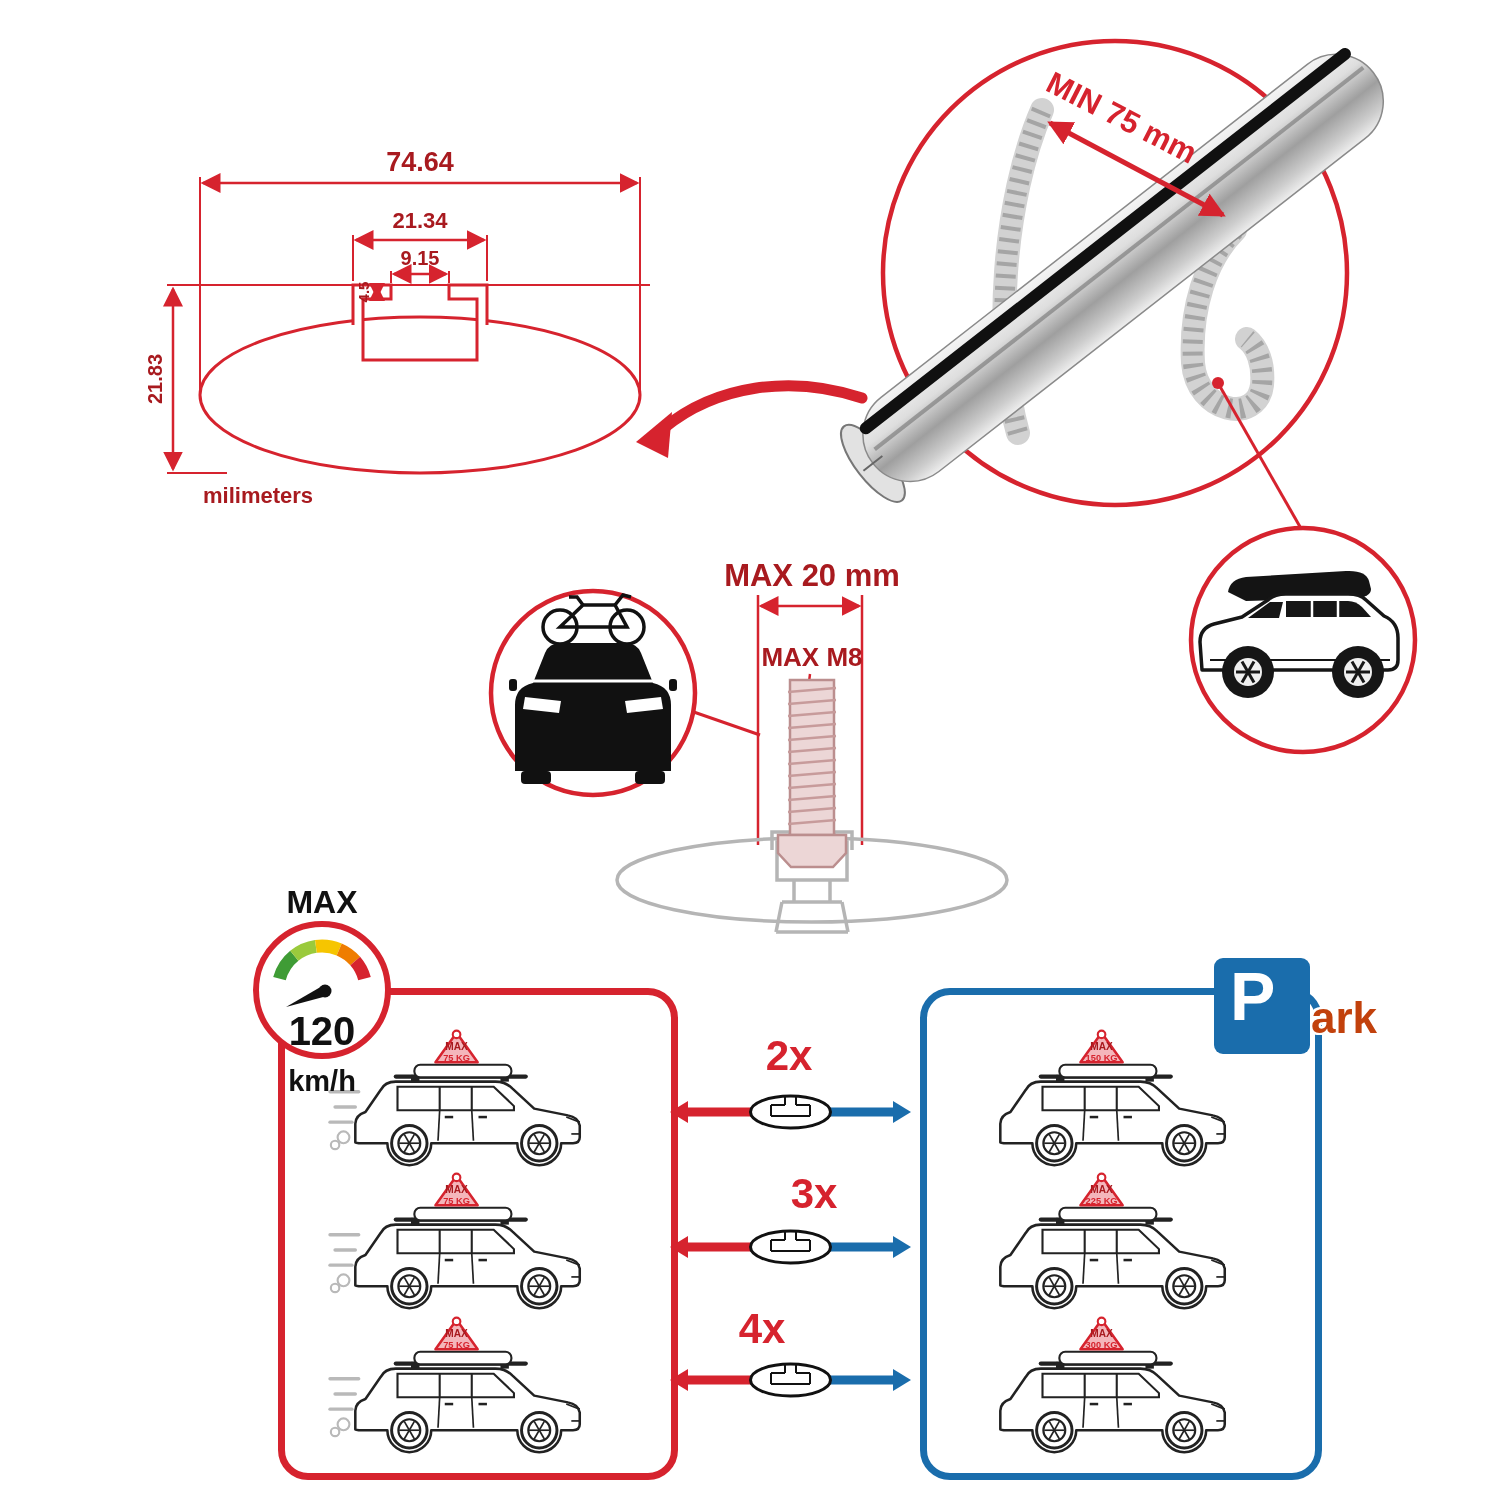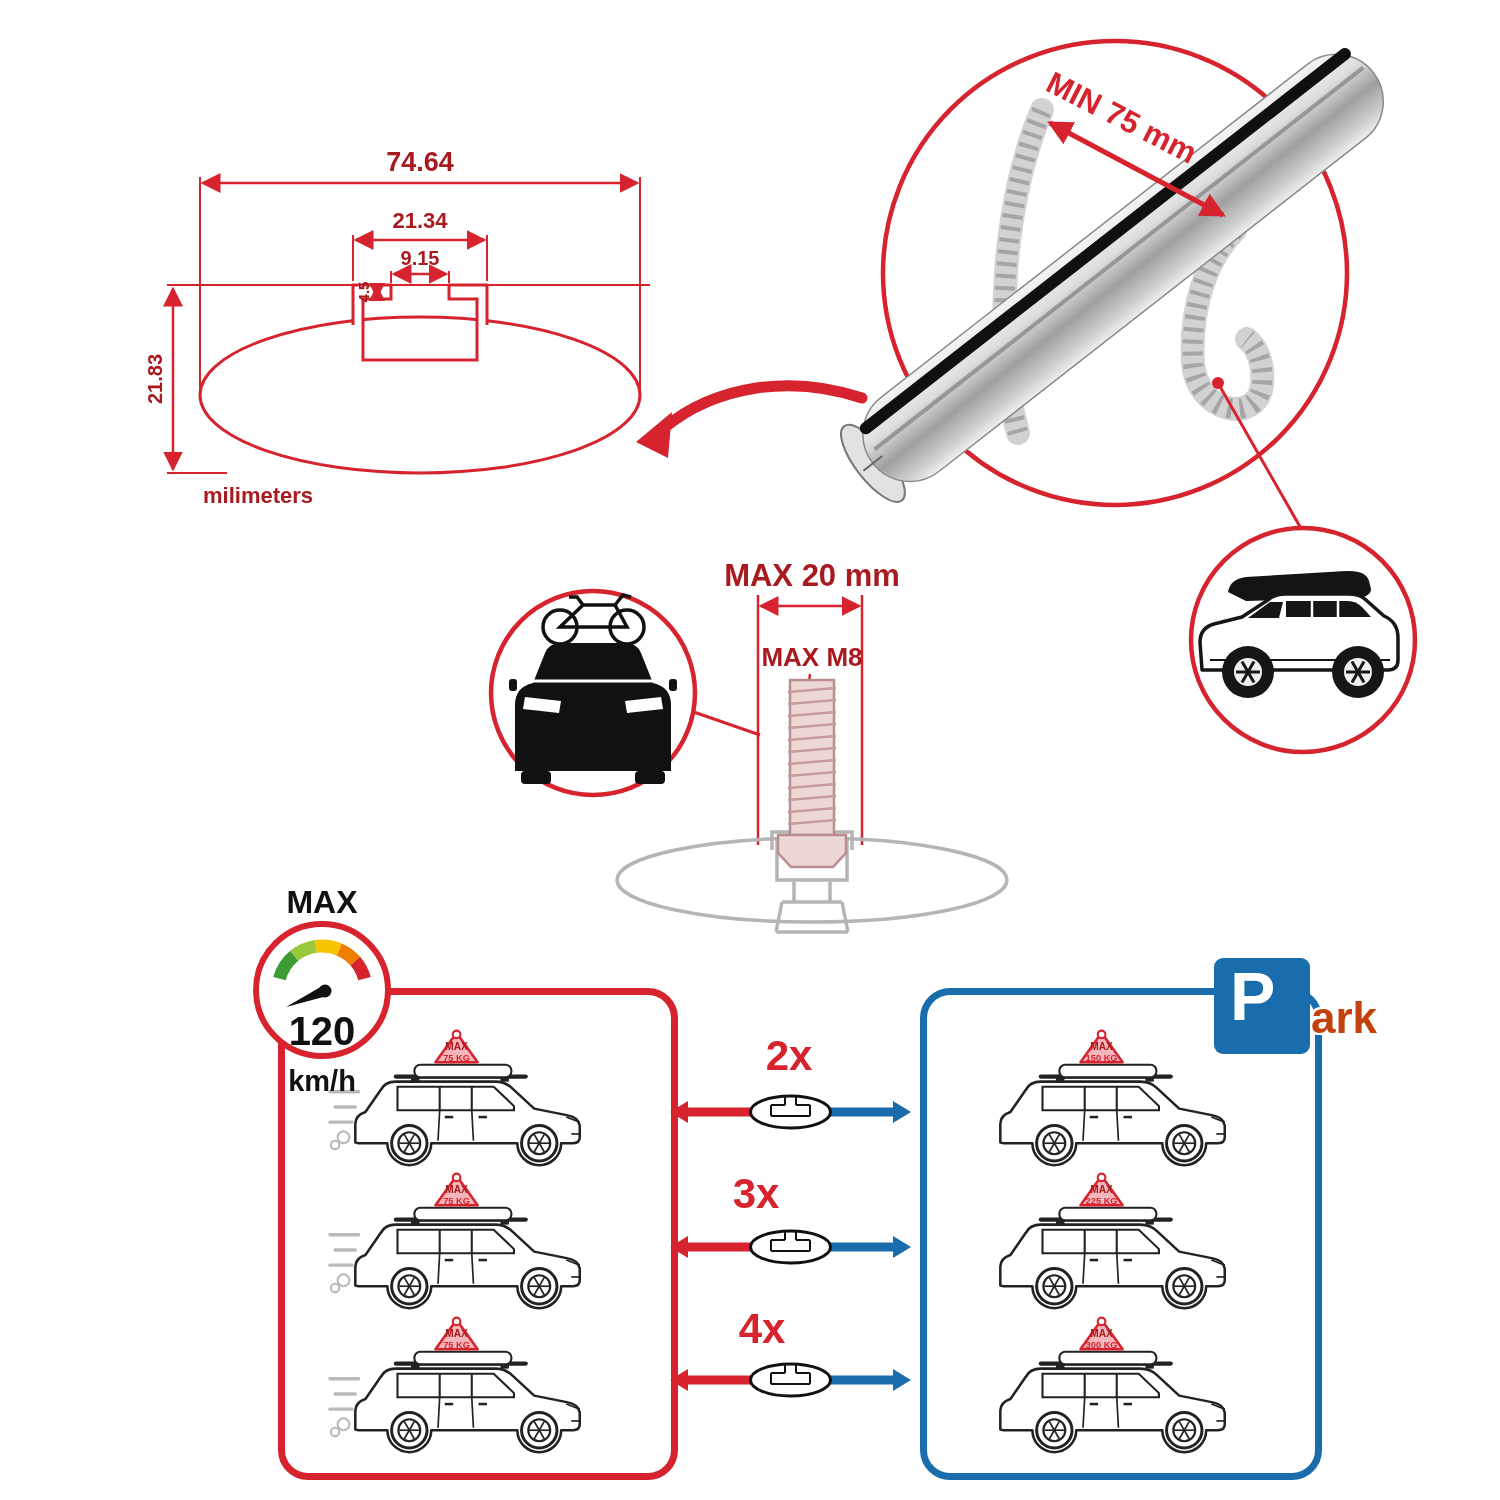--- a/index.html
+++ b/index.html
@@ -319,21 +319,21 @@
     <use href="#car-sym" y="50"></use>
     <g>
       <path d="M 150,38 L 175,73 L 125,73 Z" fill="#f4b6bb" stroke="#d6232e" stroke-width="3" stroke-linejoin="round"></path>
       <circle cx="150" cy="40" r="4.5" fill="#fff" stroke="#d6232e" stroke-width="2.5"></circle>
       <text x="150" y="59" text-anchor="middle" fill="#a81a1f" font-size="12" font-weight="bold">MAX</text>
       <text x="150" y="71" text-anchor="middle" fill="#d6232e" font-size="11" font-weight="bold">300 KG</text>
     </g>
   </svg>
 
   <div class="mult" style="left:744px;top:1032px">2x</div>
-  <div class="mult" style="left:711px;top:1170px">3x</div>
+  <div class="mult" style="left:769px;top:1170px">3x</div>
   <div class="mult" style="left:717px;top:1305px">4x</div>
 
   <svg class="abs z2" style="left:668px;top:1090px" width="245" height="44" viewBox="0 0 245 44">
     <line x1="86" y1="22" x2="18" y2="22" stroke="#d6232e" stroke-width="9"></line>
     <polygon points="20,11 20,33 2,22" fill="#d6232e"></polygon>
     <line x1="159" y1="22" x2="227" y2="22" stroke="#1a6dac" stroke-width="9"></line>
     <polygon points="225,11 225,33 243,22" fill="#1a6dac"></polygon>
     <ellipse cx="122.5" cy="22" rx="40" ry="16" fill="#fff" stroke="#111" stroke-width="3"></ellipse>
     <path d="M 117,7 V 15 M 128,7 V 15 M 103,15 H 117 M 128,15 H 142 M 103,15 V 26 M 142,15 V 26 M 103,26 H 142" fill="none" stroke="#111" stroke-width="2"></path>
   </svg>

